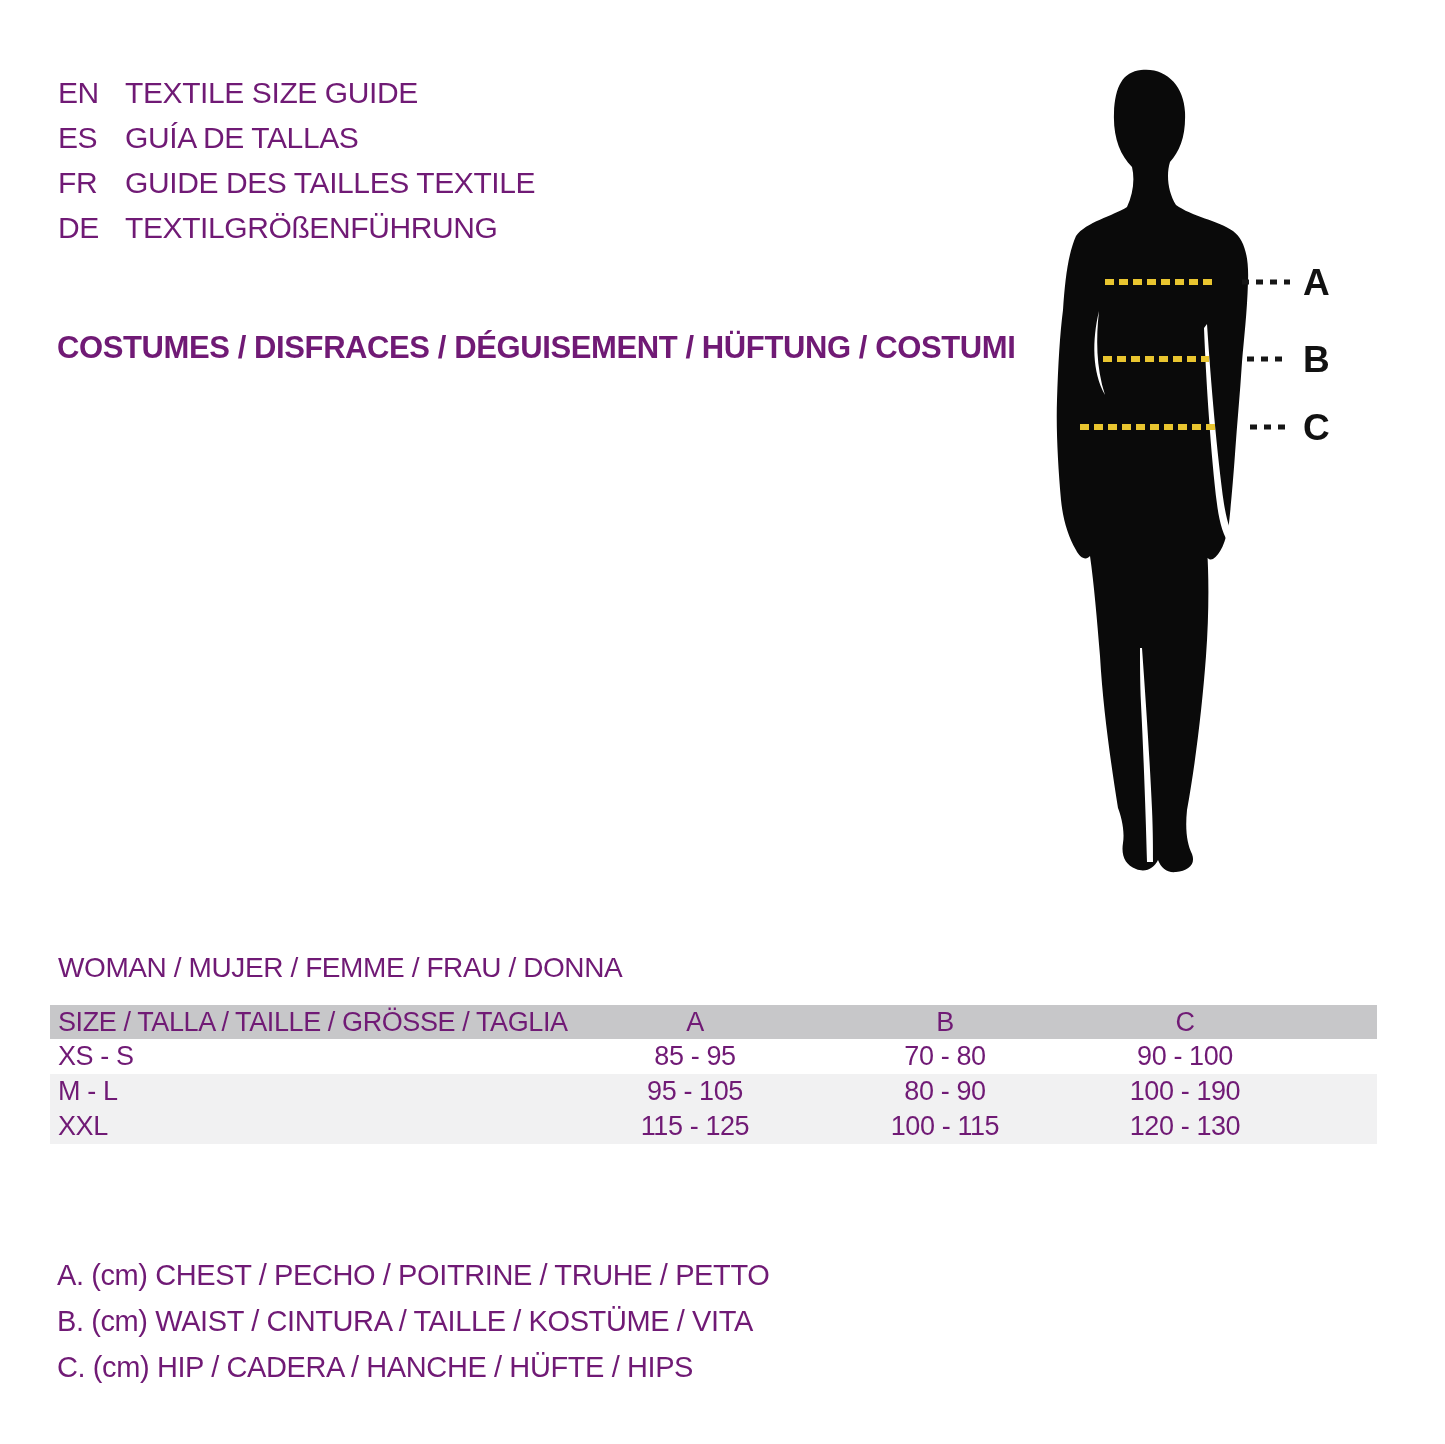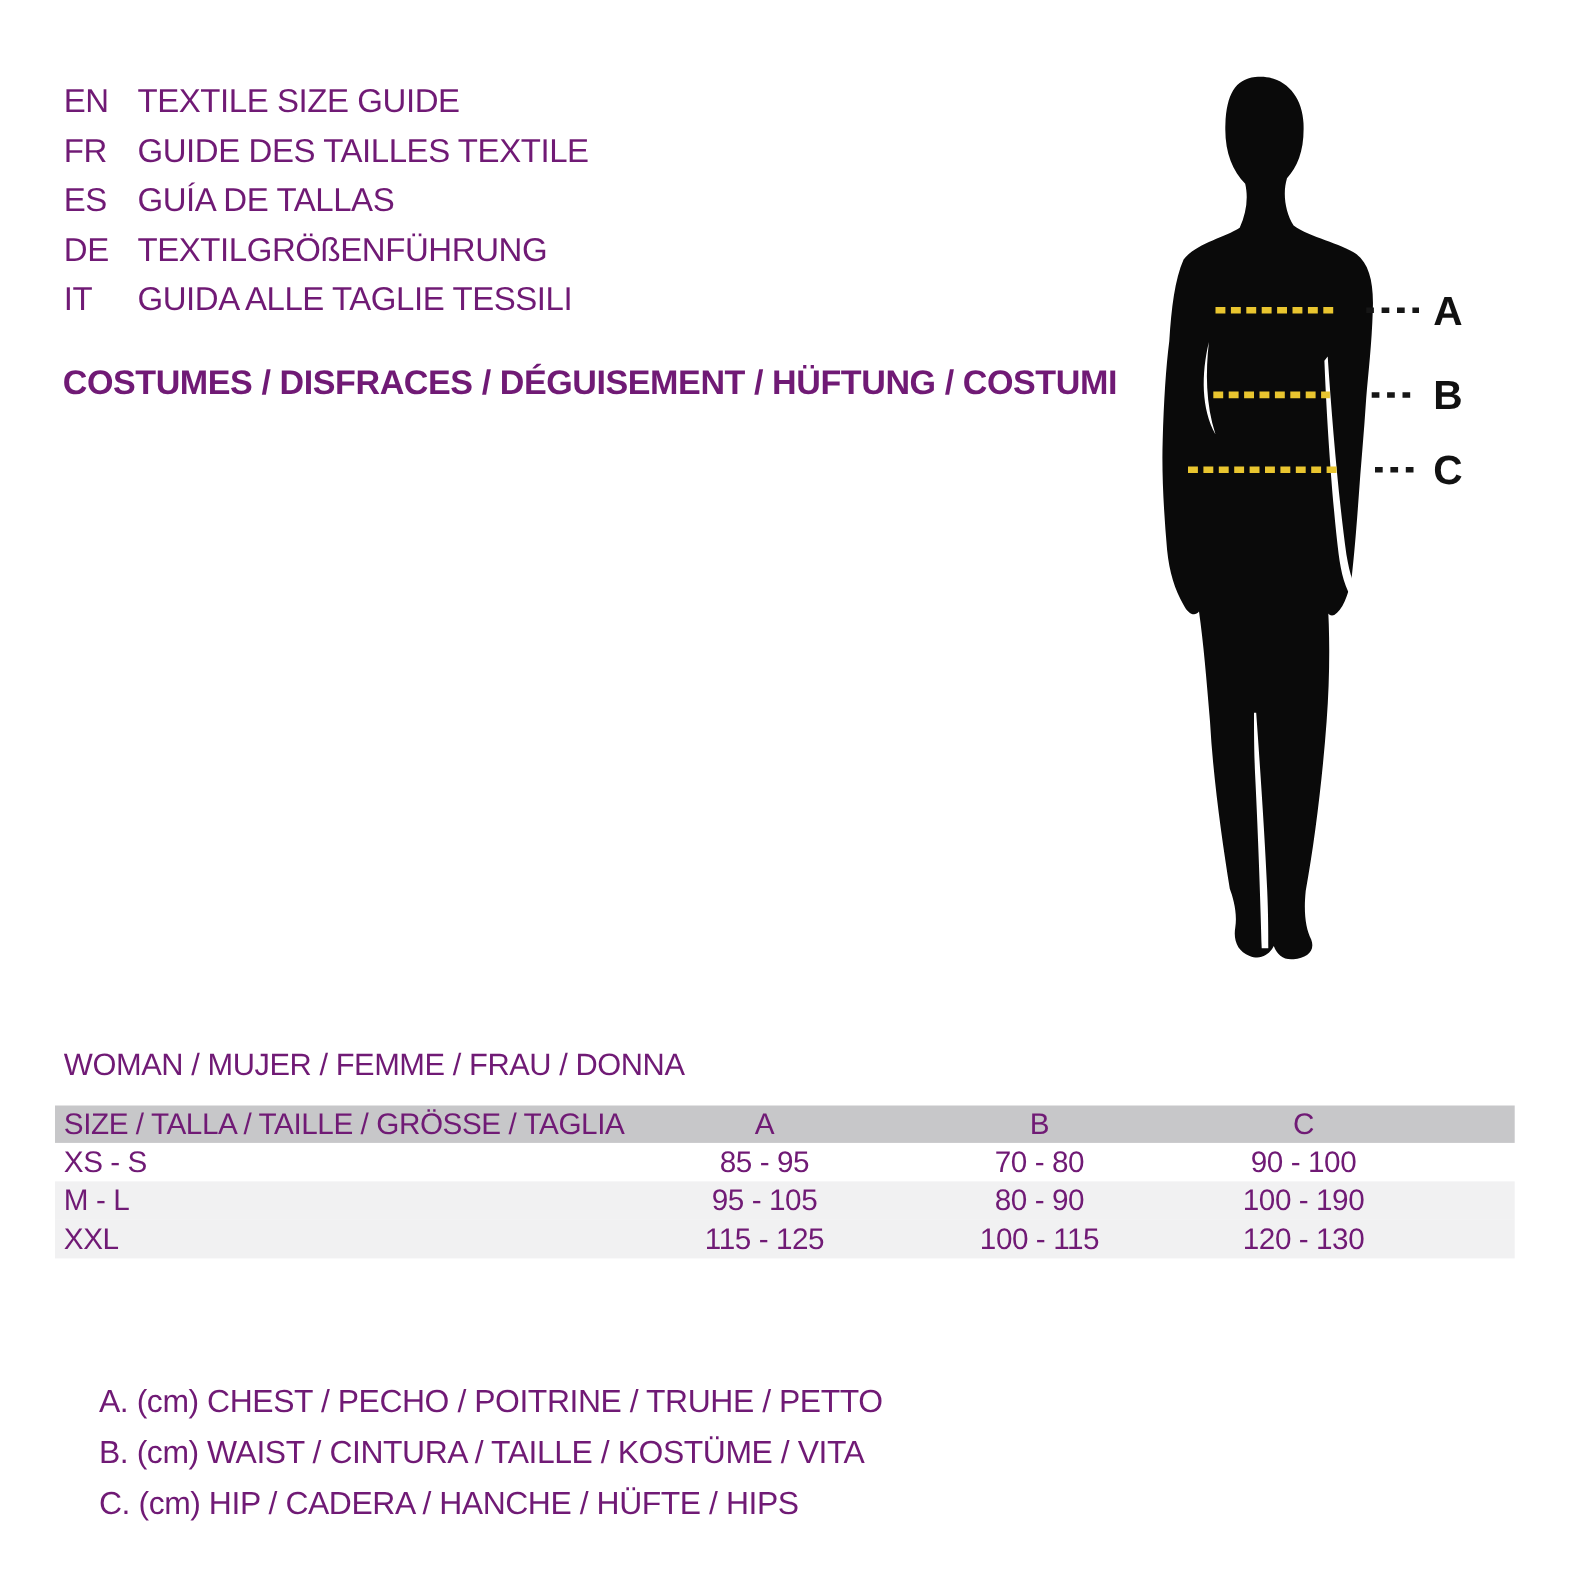--- a/index.html
+++ b/index.html
@@ -27,47 +27,43 @@
   .size-table{position:absolute;left:50px;top:1005px;width:1327px;border-collapse:collapse;font-size:27px;table-layout:fixed;}
   .size-table th,.size-table td{padding:0;font-weight:normal;vertical-align:middle;white-space:nowrap;margin-left:41px;}
   .size-table thead tr{background:var(--thead,#c7c7c9);height:34px;}
   .size-table tbody tr{height:35px;}
   .size-table tbody tr.alt{background:var(--ralt,#f1f1f2);}
   .size-table th:first-child,.size-table td:first-child{text-align:left;padding-left:8px;}
   .size-table th:not(:first-child),.size-table td:not(:first-child){text-align:center;}
   .size-table th:nth-child(4),.size-table td:nth-child(4){padding-right:77px;}
   
   .footnotes{position:absolute;left:57px;top:1252px;}
-  .footnote-row{height:46px;line-height:46px;font-size:29px;white-space:nowrap;margin-left:33px;}
+  .footnote-row{height:46px;line-height:46px;font-size:29px;white-space:nowrap;}
 </style>
 </head>
 <body>
 
 <div class="page">
 
   <div class="lang-list">
     <div class="lang-row">
       <span class="lang-code">EN</span>
       <span class="lang-label">TEXTILE SIZE GUIDE</span>
     </div>
     <div class="lang-row">
+      <span class="lang-code">ES</span>
+      <span class="lang-label">GUÍA DE TALLAS</span>
+    </div>
+    <div class="lang-row">
       <span class="lang-code">FR</span>
       <span class="lang-label">GUIDE DES TAILLES TEXTILE</span>
     </div>
     <div class="lang-row">
-      <span class="lang-code">ES</span>
-      <span class="lang-label">GUÍA DE TALLAS</span>
-    </div>
-    <div class="lang-row">
       <span class="lang-code">DE</span>
       <span class="lang-label">TEXTILGRÖßENFÜHRUNG</span>
-    </div>
-    <div class="lang-row">
-      <span class="lang-code">IT</span>
-      <span class="lang-label">GUIDA ALLE TAGLIE TESSILI</span>
     </div>
   </div>
 
   <div class="category">COSTUMES / DISFRACES / DÉGUISEMENT / HÜFTUNG / COSTUMI</div>
 
   <svg class="figure-svg" viewBox="0 0 420 820" aria-hidden="true">
 
     <path class="sil" d="
       M 121 6
       C 146 3 164 22 165 48

